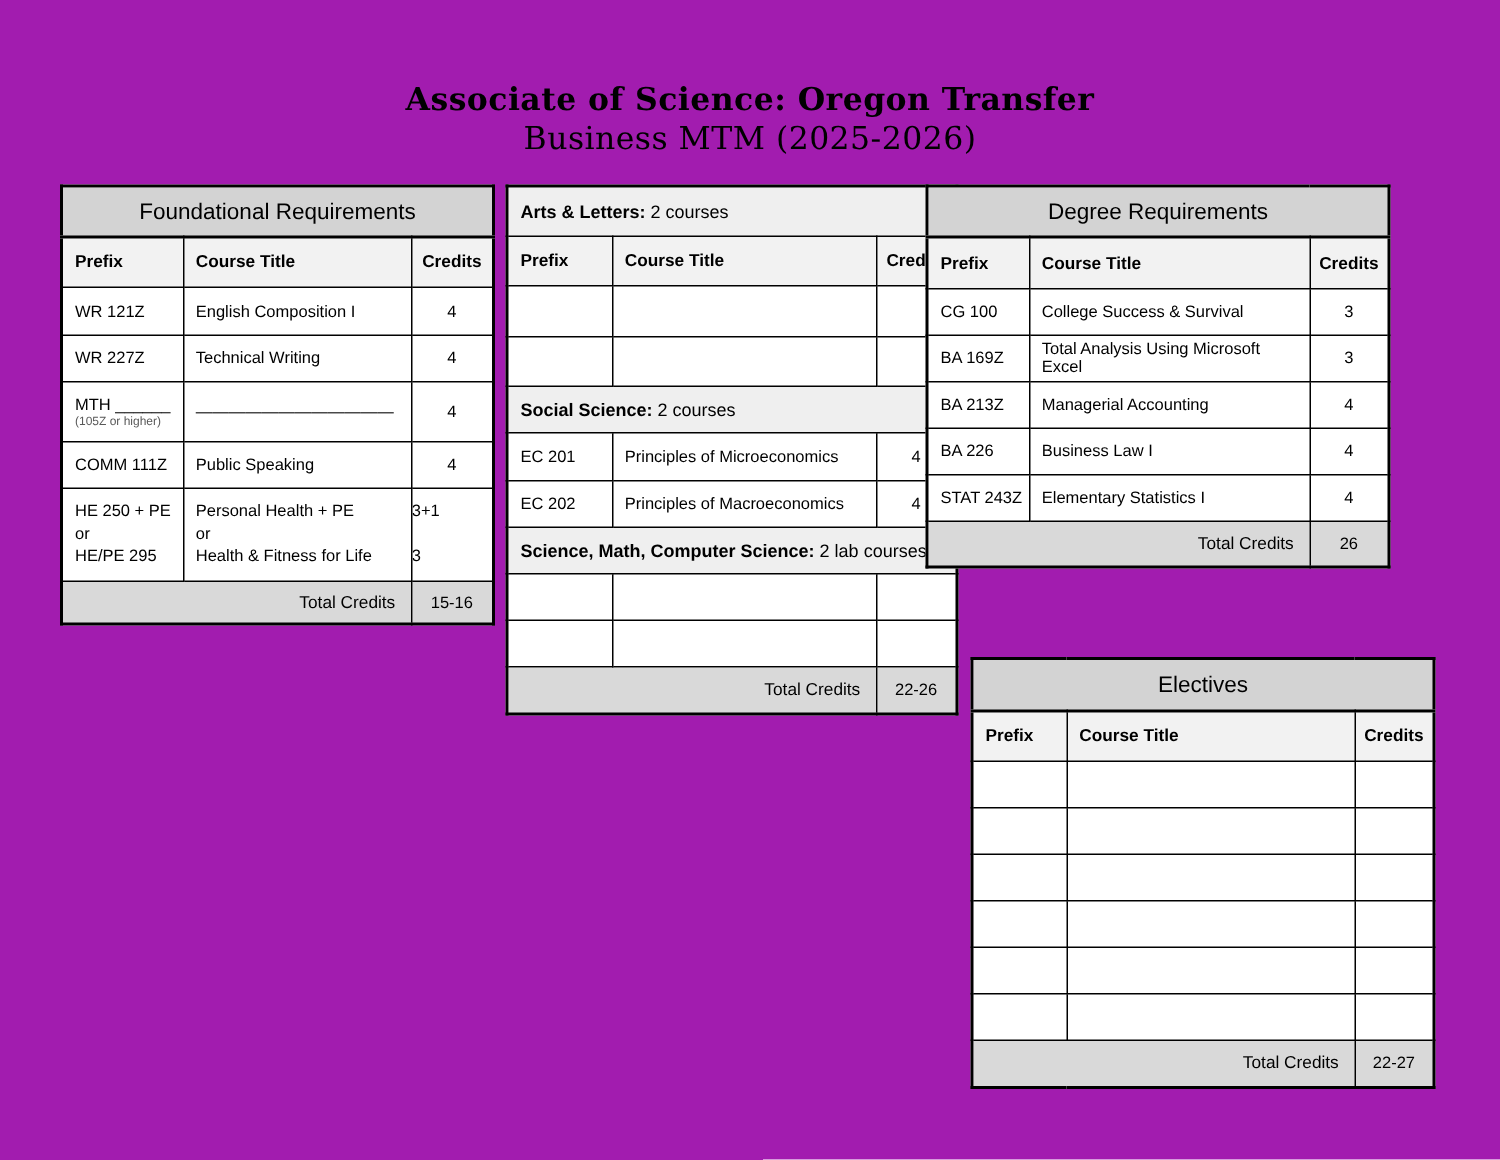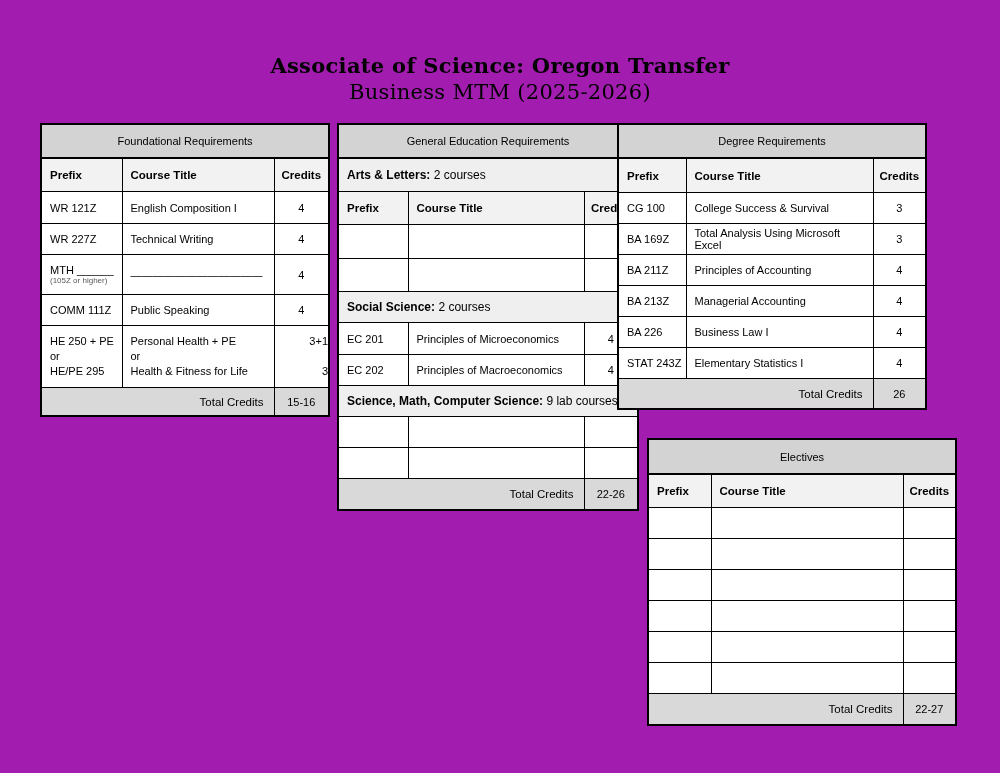--- a/index.html
+++ b/index.html
@@ -7,31 +7,31 @@
         font-family:"Liberation Sans",sans-serif;color:#000;}
   .doc-title{position:absolute;left:0;width:1000px;text-align:center;
         font-family:"DejaVu Serif",serif;}
   .doc-title.line1{top:53px;font-size:21px;font-weight:bold;letter-spacing:.3px;}
   .doc-title.line2{top:80px;font-size:21px;font-weight:normal;letter-spacing:.3px;}
 
   table.t{border-collapse:collapse;table-layout:fixed;position:absolute;
         border:2px solid #000;background:#fff;}
   table.t td{border:1px solid #000;font-size:11px;padding:0 4px 0 8px;
         vertical-align:middle;overflow:hidden;}
-  table.t tr.titlebar td{background:#d3d3d3;text-align:center;font-size:11px;
+  table.t tr.titlebar td{background:#d3d3d3;text-align:center;font-size:15px;
         padding:0;border-bottom-width:2px;}
   table.t tr.colhead td{background:#f2f2f2;font-weight:bold;font-size:11.5px;}
   table.t td.c{text-align:center;padding:0;}
   table.t tr.sect td{background:#efefef;font-size:12px;}
   table.t tr.sect b{font-weight:bold;}
   table.t tr.totalrow td{background:#d9d9d9;}
   table.t tr.totalrow td.lbl{text-align:right;padding:0 10px 0 0;font-size:11.5px;}
   .note{font-size:8px;color:#595959;line-height:9px;}
   .ml div{line-height:15px;}
-  .ml div.c{text-align:right;}
+  .ml div.c{text-align:left;}
 </style>
 </head>
 <body>
 
 <div class="page">
 
   <div class="doc-title line1">Associate of Science: Oregon Transfer</div>
   <div class="doc-title line2">Business MTM (2025-2026)</div>
 
   <table class="t" style="left:40px;top:123px;width:288px;">
@@ -96,23 +96,20 @@
   </tbody>
     </table>
 
   <table class="t" style="left:337px;top:123px;width:300px;">
     <colgroup>
         <col style="width:70px">
         <col style="width:176px">
         <col style="width:54px">
       </colgroup>
     <tbody>
-        <tr class="titlebar">
-      <td colspan="3" style="height:32px">General Education Requirements</td>
-    </tr>
     <tr class="sect">
       <td colspan="3" style="height:32px">
         <b>Arts &amp; Letters:</b><span> 2 courses</span>
       </td>
     </tr>
     <tr class="colhead">
       <td style="height:32px">Prefix</td>
       <td>Course Title</td>
       <td class="c">Credits</td>
     </tr>
@@ -136,21 +133,21 @@
       <td>Principles of Microeconomics</td>
       <td class="c">4</td>
     </tr>
     <tr>
       <td style="height:30px">EC 202</td>
       <td>Principles of Macroeconomics</td>
       <td class="c">4</td>
     </tr>
     <tr class="sect">
       <td colspan="3" style="height:30px">
-        <b>Science, Math, Computer Science:</b><span> 9 lab courses</span>
+        <b>Science, Math, Computer Science:</b><span> 2 lab courses</span>
       </td>
     </tr>
     <tr>
       <td style="height:30px"></td>
       <td></td>
       <td></td>
     </tr>
     <tr>
       <td style="height:30px"></td>
       <td></td>
@@ -182,25 +179,20 @@
       <td style="height:30px">CG 100</td>
       <td>College Success &amp; Survival</td>
       <td class="c">3</td>
     </tr>
     <tr>
       <td style="height:30px">BA 169Z</td>
       <td>Total Analysis Using Microsoft Excel</td>
       <td class="c">3</td>
     </tr>
     <tr>
-      <td style="height:30px">BA 211Z</td>
-      <td>Principles of Accounting</td>
-      <td class="c">4</td>
-    </tr>
-    <tr>
       <td style="height:30px">BA 213Z</td>
       <td>Managerial Accounting</td>
       <td class="c">4</td>
     </tr>
     <tr>
       <td style="height:30px">BA 226</td>
       <td>Business Law I</td>
       <td class="c">4</td>
     </tr>
     <tr>

